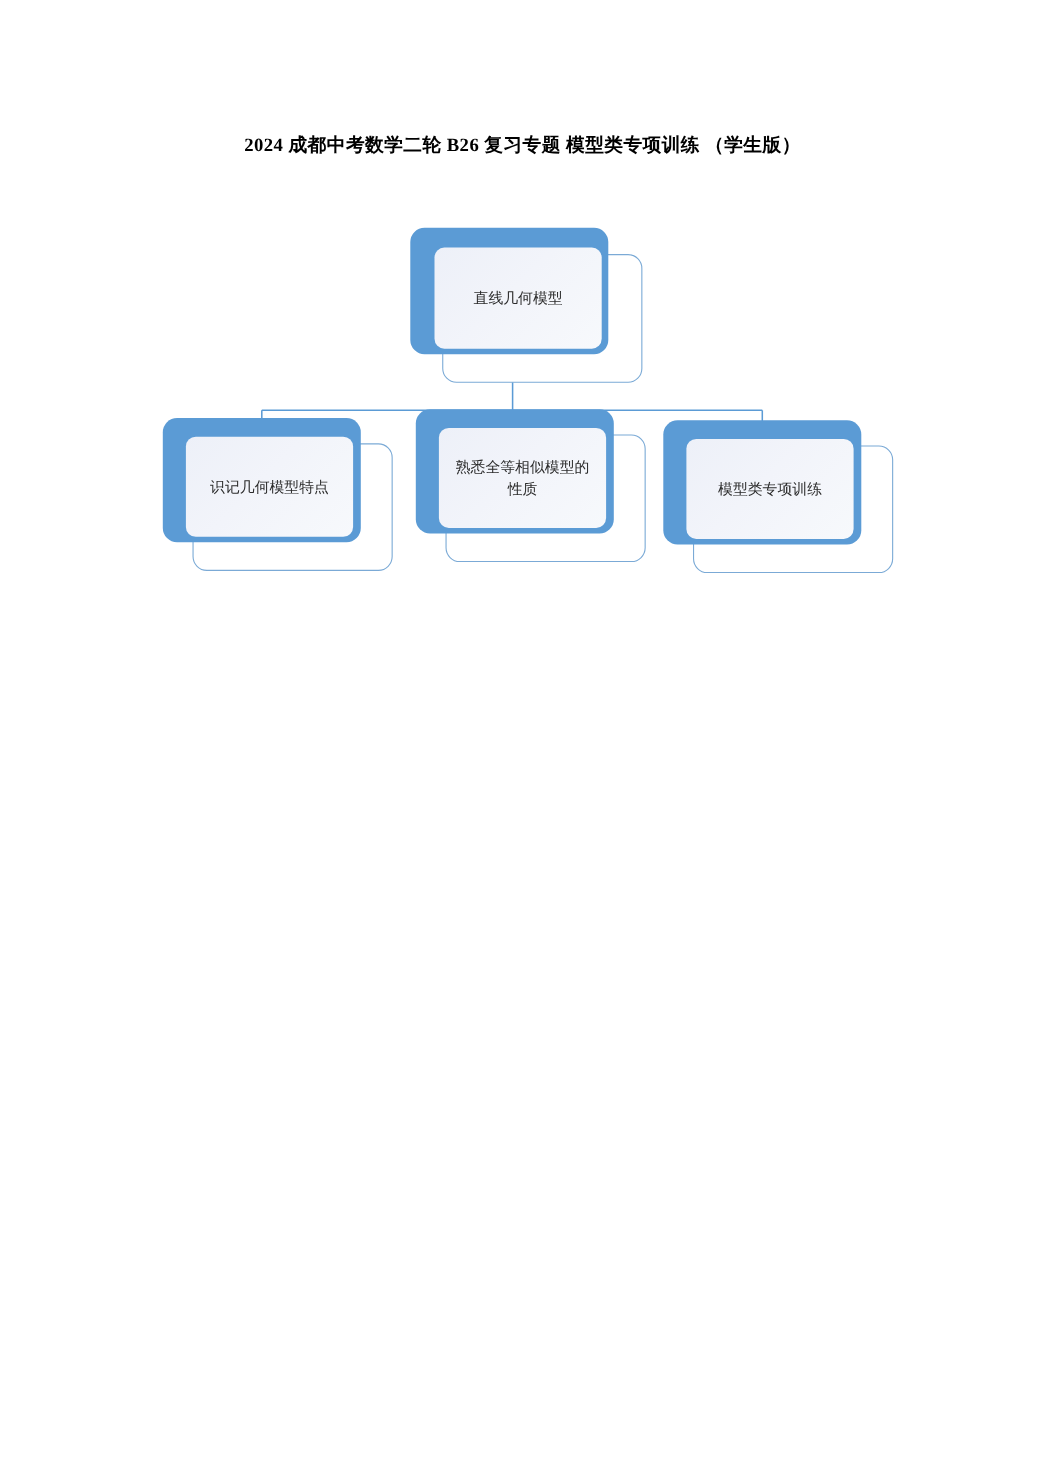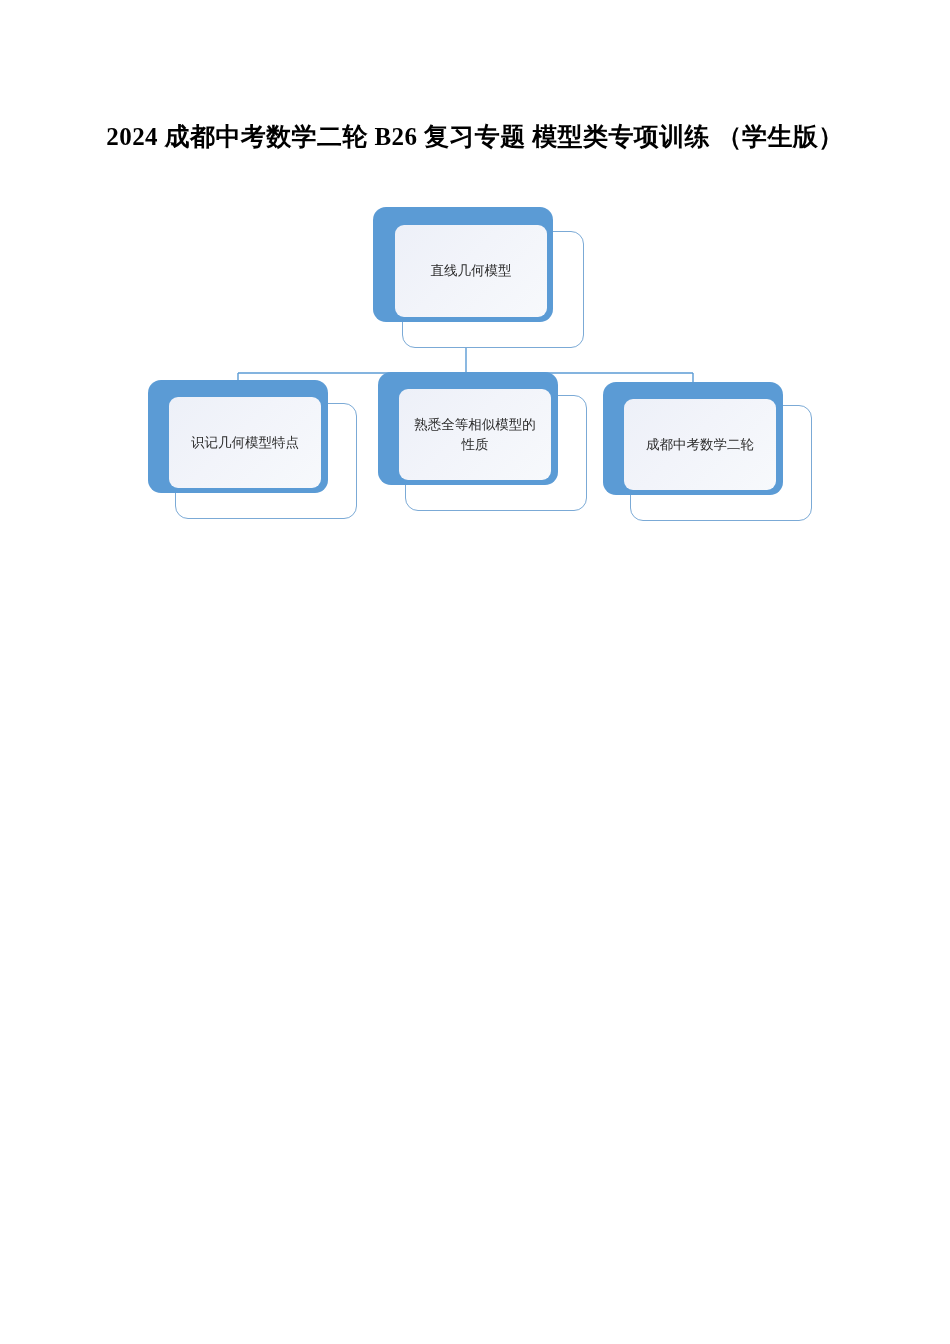--- a/index.html
+++ b/index.html
@@ -20,21 +20,21 @@
 
   
   .doc-title {
     position: absolute;
     left: 0;
     top: 120px;
     width: 950px;
     text-align: center;
     font-family: "Liberation Serif", "DejaVu Serif", serif;
     font-weight: bold;
-    font-size: 25px;
+    font-size: 17px;
     letter-spacing: 0.4px;
     color: #000000;
     white-space: nowrap;
   }
 
   
   .diagram {
     position: absolute;
     left: 0;
     top: 0;
@@ -153,18 +153,18 @@
       <div class="card-blue"></div>
       <div class="card-inner">
         <span class="node-label">熟悉全等相似模型的性质</span>
       </div>
     </div>
 
     <div class="node child" id="node-child-2">
       <div class="card-outline"></div>
       <div class="card-blue"></div>
       <div class="card-inner">
-        <span class="node-label">成都中考数学二轮</span>
+        <span class="node-label">模型类专项训练</span>
       </div>
     </div>
 
   </div>
 </div>
 
 </body></html>

